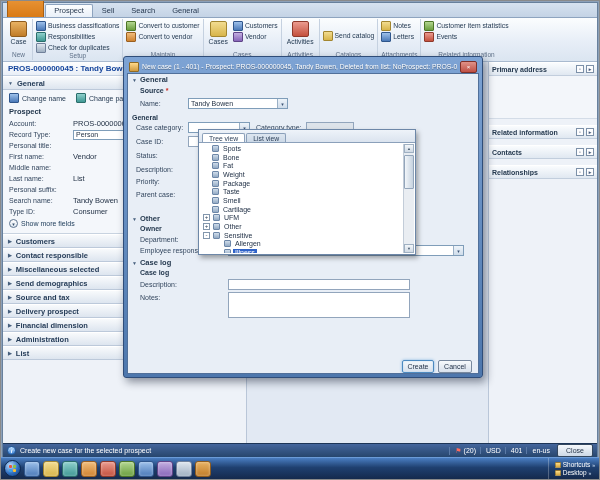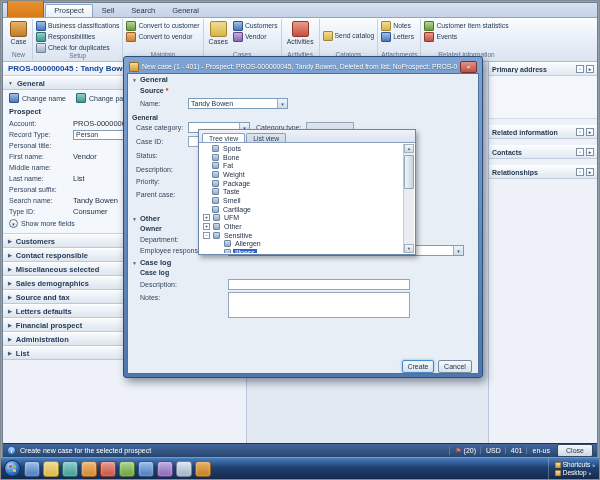--- a/index.html
+++ b/index.html
@@ -314,33 +314,33 @@
         <div class="fasttab">
           <span class="ft-arrow">▶</span>
           <span>Contact responsible</span>
         </div>
         <div class="fasttab">
           <span class="ft-arrow">▶</span>
           <span>Miscellaneous selected</span>
         </div>
         <div class="fasttab">
           <span class="ft-arrow">▶</span>
-          <span>Sales demographics</span>
+          <span>Send demographics</span>
         </div>
         <div class="fasttab">
           <span class="ft-arrow">▶</span>
           <span>Source and tax</span>
         </div>
         <div class="fasttab">
           <span class="ft-arrow">▶</span>
-          <span>Letters defaults</span>
-        </div>
-        <div class="fasttab">
-          <span class="ft-arrow">▶</span>
-          <span>Financial prospect</span>
+          <span>Delivery prospect</span>
+        </div>
+        <div class="fasttab">
+          <span class="ft-arrow">▶</span>
+          <span>Financial dimension</span>
         </div>
         <div class="fasttab">
           <span class="ft-arrow">▶</span>
           <span>Administration</span>
         </div>
         <div class="fasttab">
           <span class="ft-arrow">▶</span>
           <span>List</span>
         </div>
       </div>

